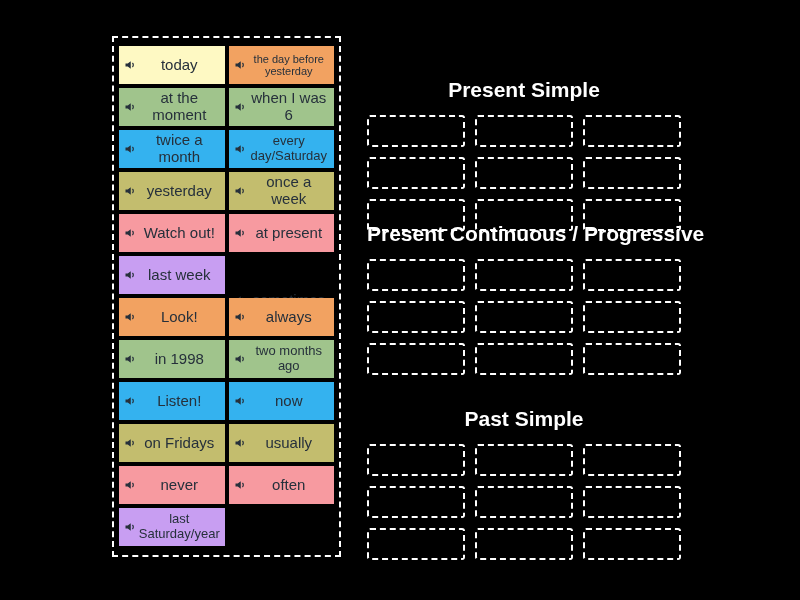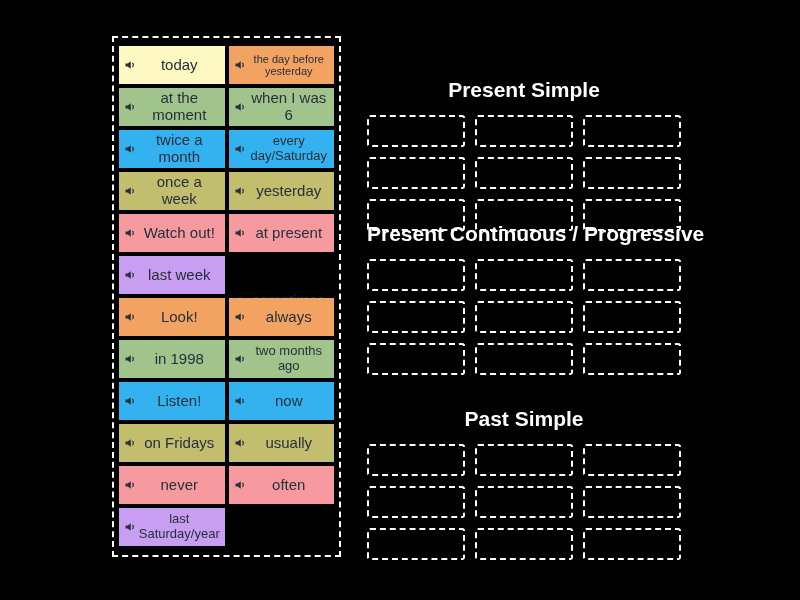--- a/index.html
+++ b/index.html
@@ -134,30 +134,30 @@
       </span>
     <span>every day/Saturday</span>
   </div>
   <div class="tile" style="background: rgb(195, 189, 110);">
     <span class="spk">
         <svg viewBox="0 0 16 16">
           <path d="M2 6v4h3l4 3V3L5 6H2z" fill="#26303b"></path>
           <path d="M11.2 5.3a3.6 3.6 0 0 1 0 5.4" stroke="#26303b" stroke-width="1.6" fill="none"></path>
         </svg>
       </span>
+    <span>yesterday</span>
+  </div>
+  <div class="tile" style="background: rgb(195, 189, 110);">
+    <span class="spk">
+        <svg viewBox="0 0 16 16">
+          <path d="M2 6v4h3l4 3V3L5 6H2z" fill="#26303b"></path>
+          <path d="M11.2 5.3a3.6 3.6 0 0 1 0 5.4" stroke="#26303b" stroke-width="1.6" fill="none"></path>
+        </svg>
+      </span>
     <span>once a week</span>
-  </div>
-  <div class="tile" style="background: rgb(195, 189, 110);">
-    <span class="spk">
-        <svg viewBox="0 0 16 16">
-          <path d="M2 6v4h3l4 3V3L5 6H2z" fill="#26303b"></path>
-          <path d="M11.2 5.3a3.6 3.6 0 0 1 0 5.4" stroke="#26303b" stroke-width="1.6" fill="none"></path>
-        </svg>
-      </span>
-    <span>yesterday</span>
   </div>
   <div class="tile" style="background: rgb(247, 154, 160);">
     <span class="spk">
         <svg viewBox="0 0 16 16">
           <path d="M2 6v4h3l4 3V3L5 6H2z" fill="#26303b"></path>
           <path d="M11.2 5.3a3.6 3.6 0 0 1 0 5.4" stroke="#26303b" stroke-width="1.6" fill="none"></path>
         </svg>
       </span>
     <span>Watch out!</span>
   </div>

